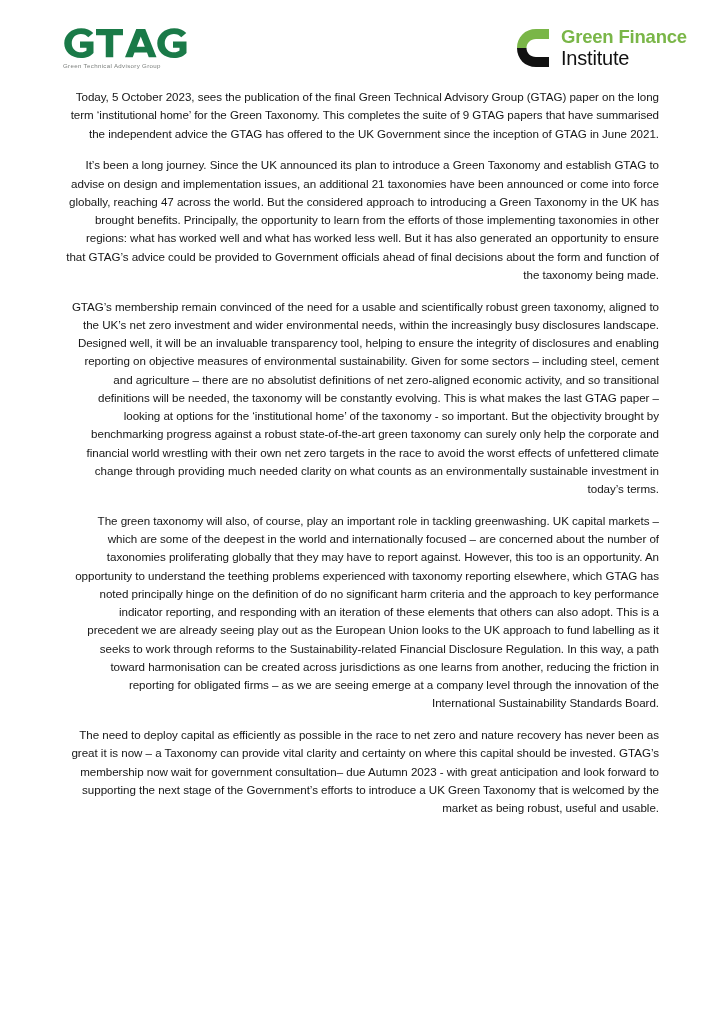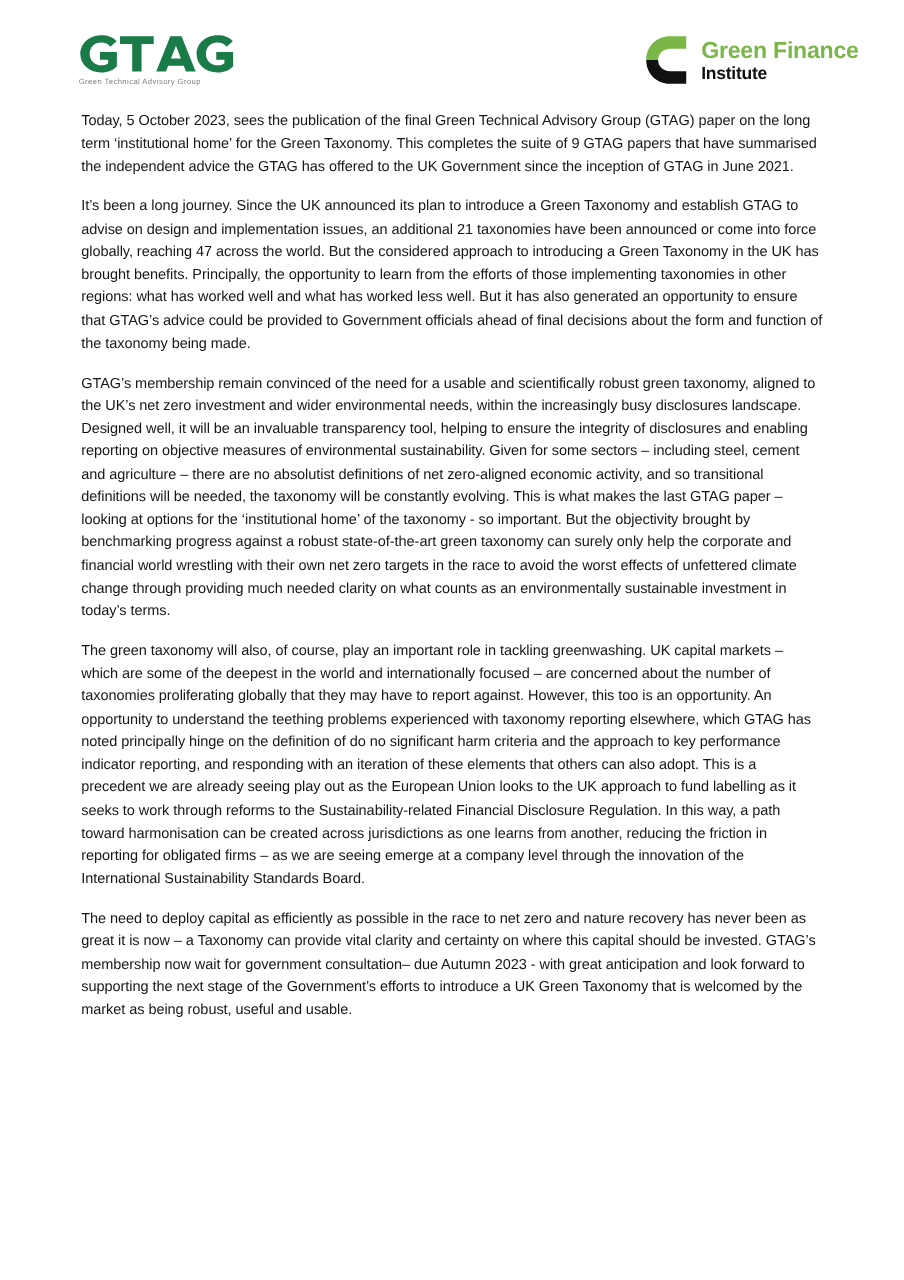--- a/index.html
+++ b/index.html
@@ -73,22 +73,22 @@
   }
   .gfi-line1 {
     font-size: 18.5px;
     font-weight: bold;
     color: #7ab648;
     letter-spacing: -0.2px;
     line-height: 1.02;
     white-space: nowrap;
   }
   .gfi-line2 {
-    font-size: 14px;
-    font-weight: bold;
+    font-size: 20px;
+    font-weight: normal;
     color: #111111;
     letter-spacing: -0.2px;
     line-height: 1.05;
     margin-top: 1px;
     white-space: nowrap;
   }
 
   
   .content {
     position: absolute;
@@ -102,21 +102,21 @@
     color: #111111;
     line-height: 1.35;
     margin: 0 0 13px 0;
     letter-spacing: -0.05px;
   }
   .para {
     font-size: 11.6px;
     line-height: 1.575;
     color: #161616;
     margin: 0 0 13.5px 0;
-    text-align: left;
+    text-align: right;
     letter-spacing: -0.04px;
   }
   .para:last-child {
     margin-bottom: 0;
   }
 </style>
 </head>
 <body>
 
 <div class="page">

